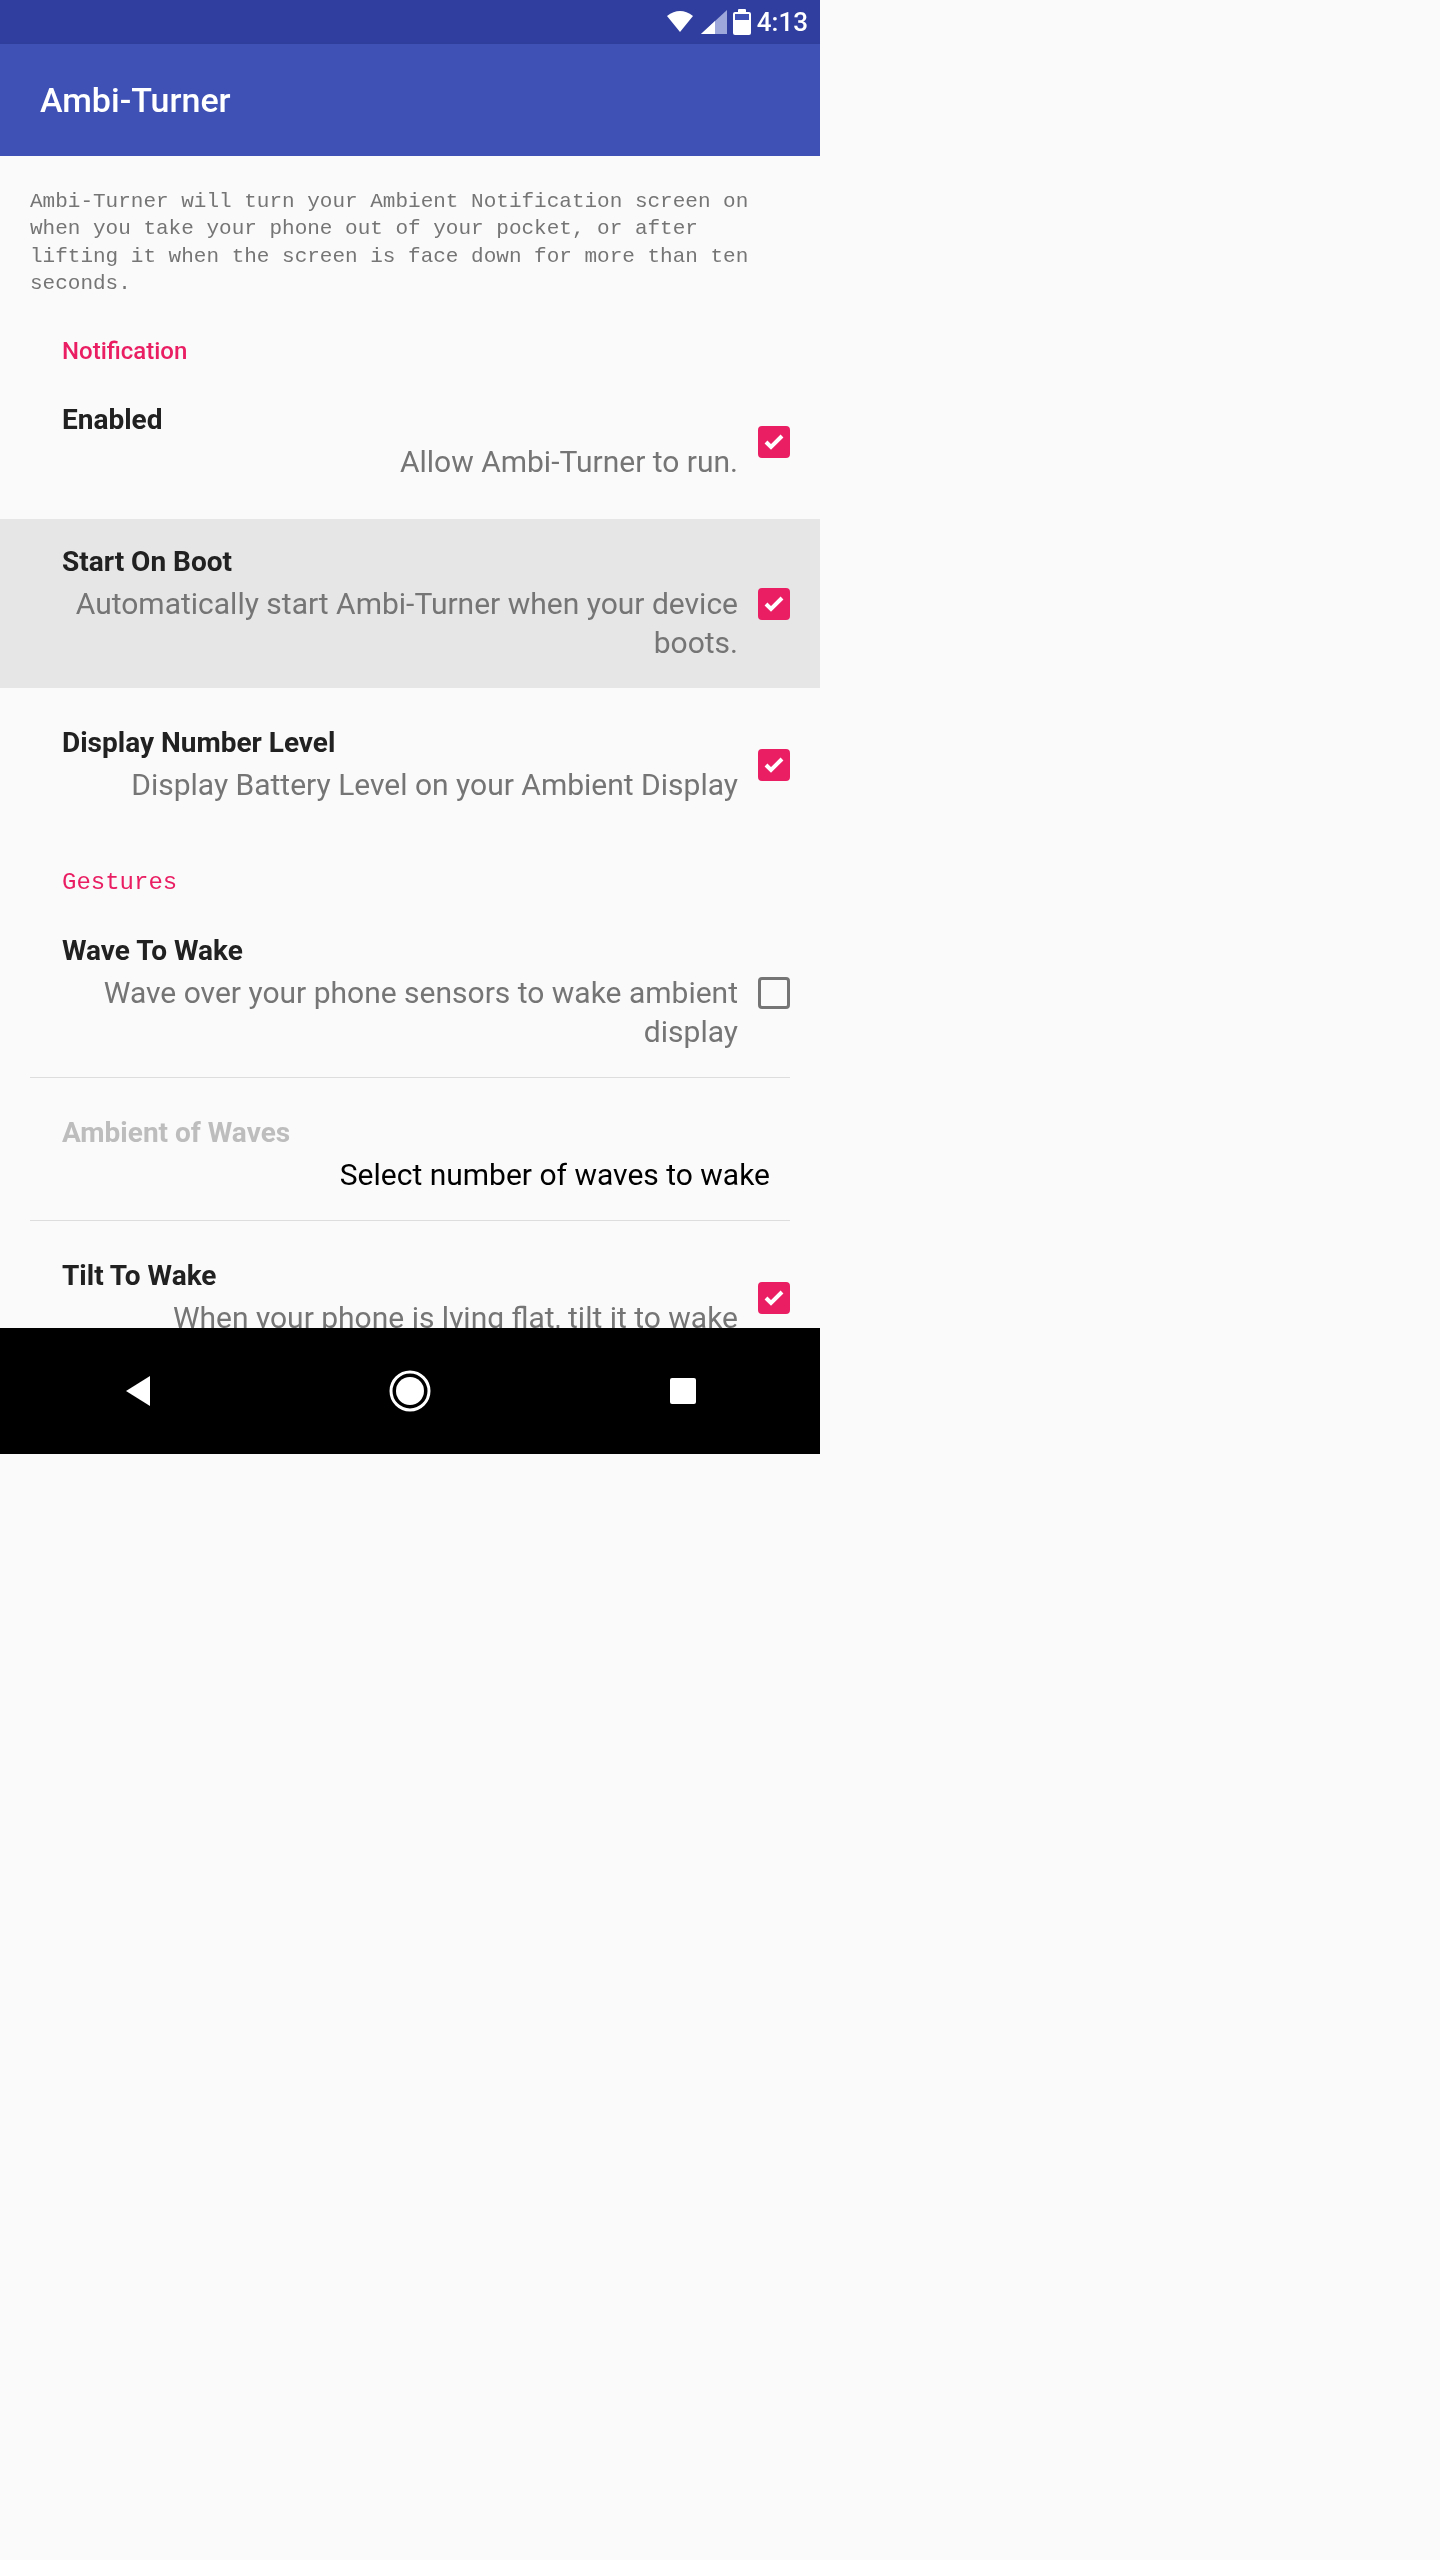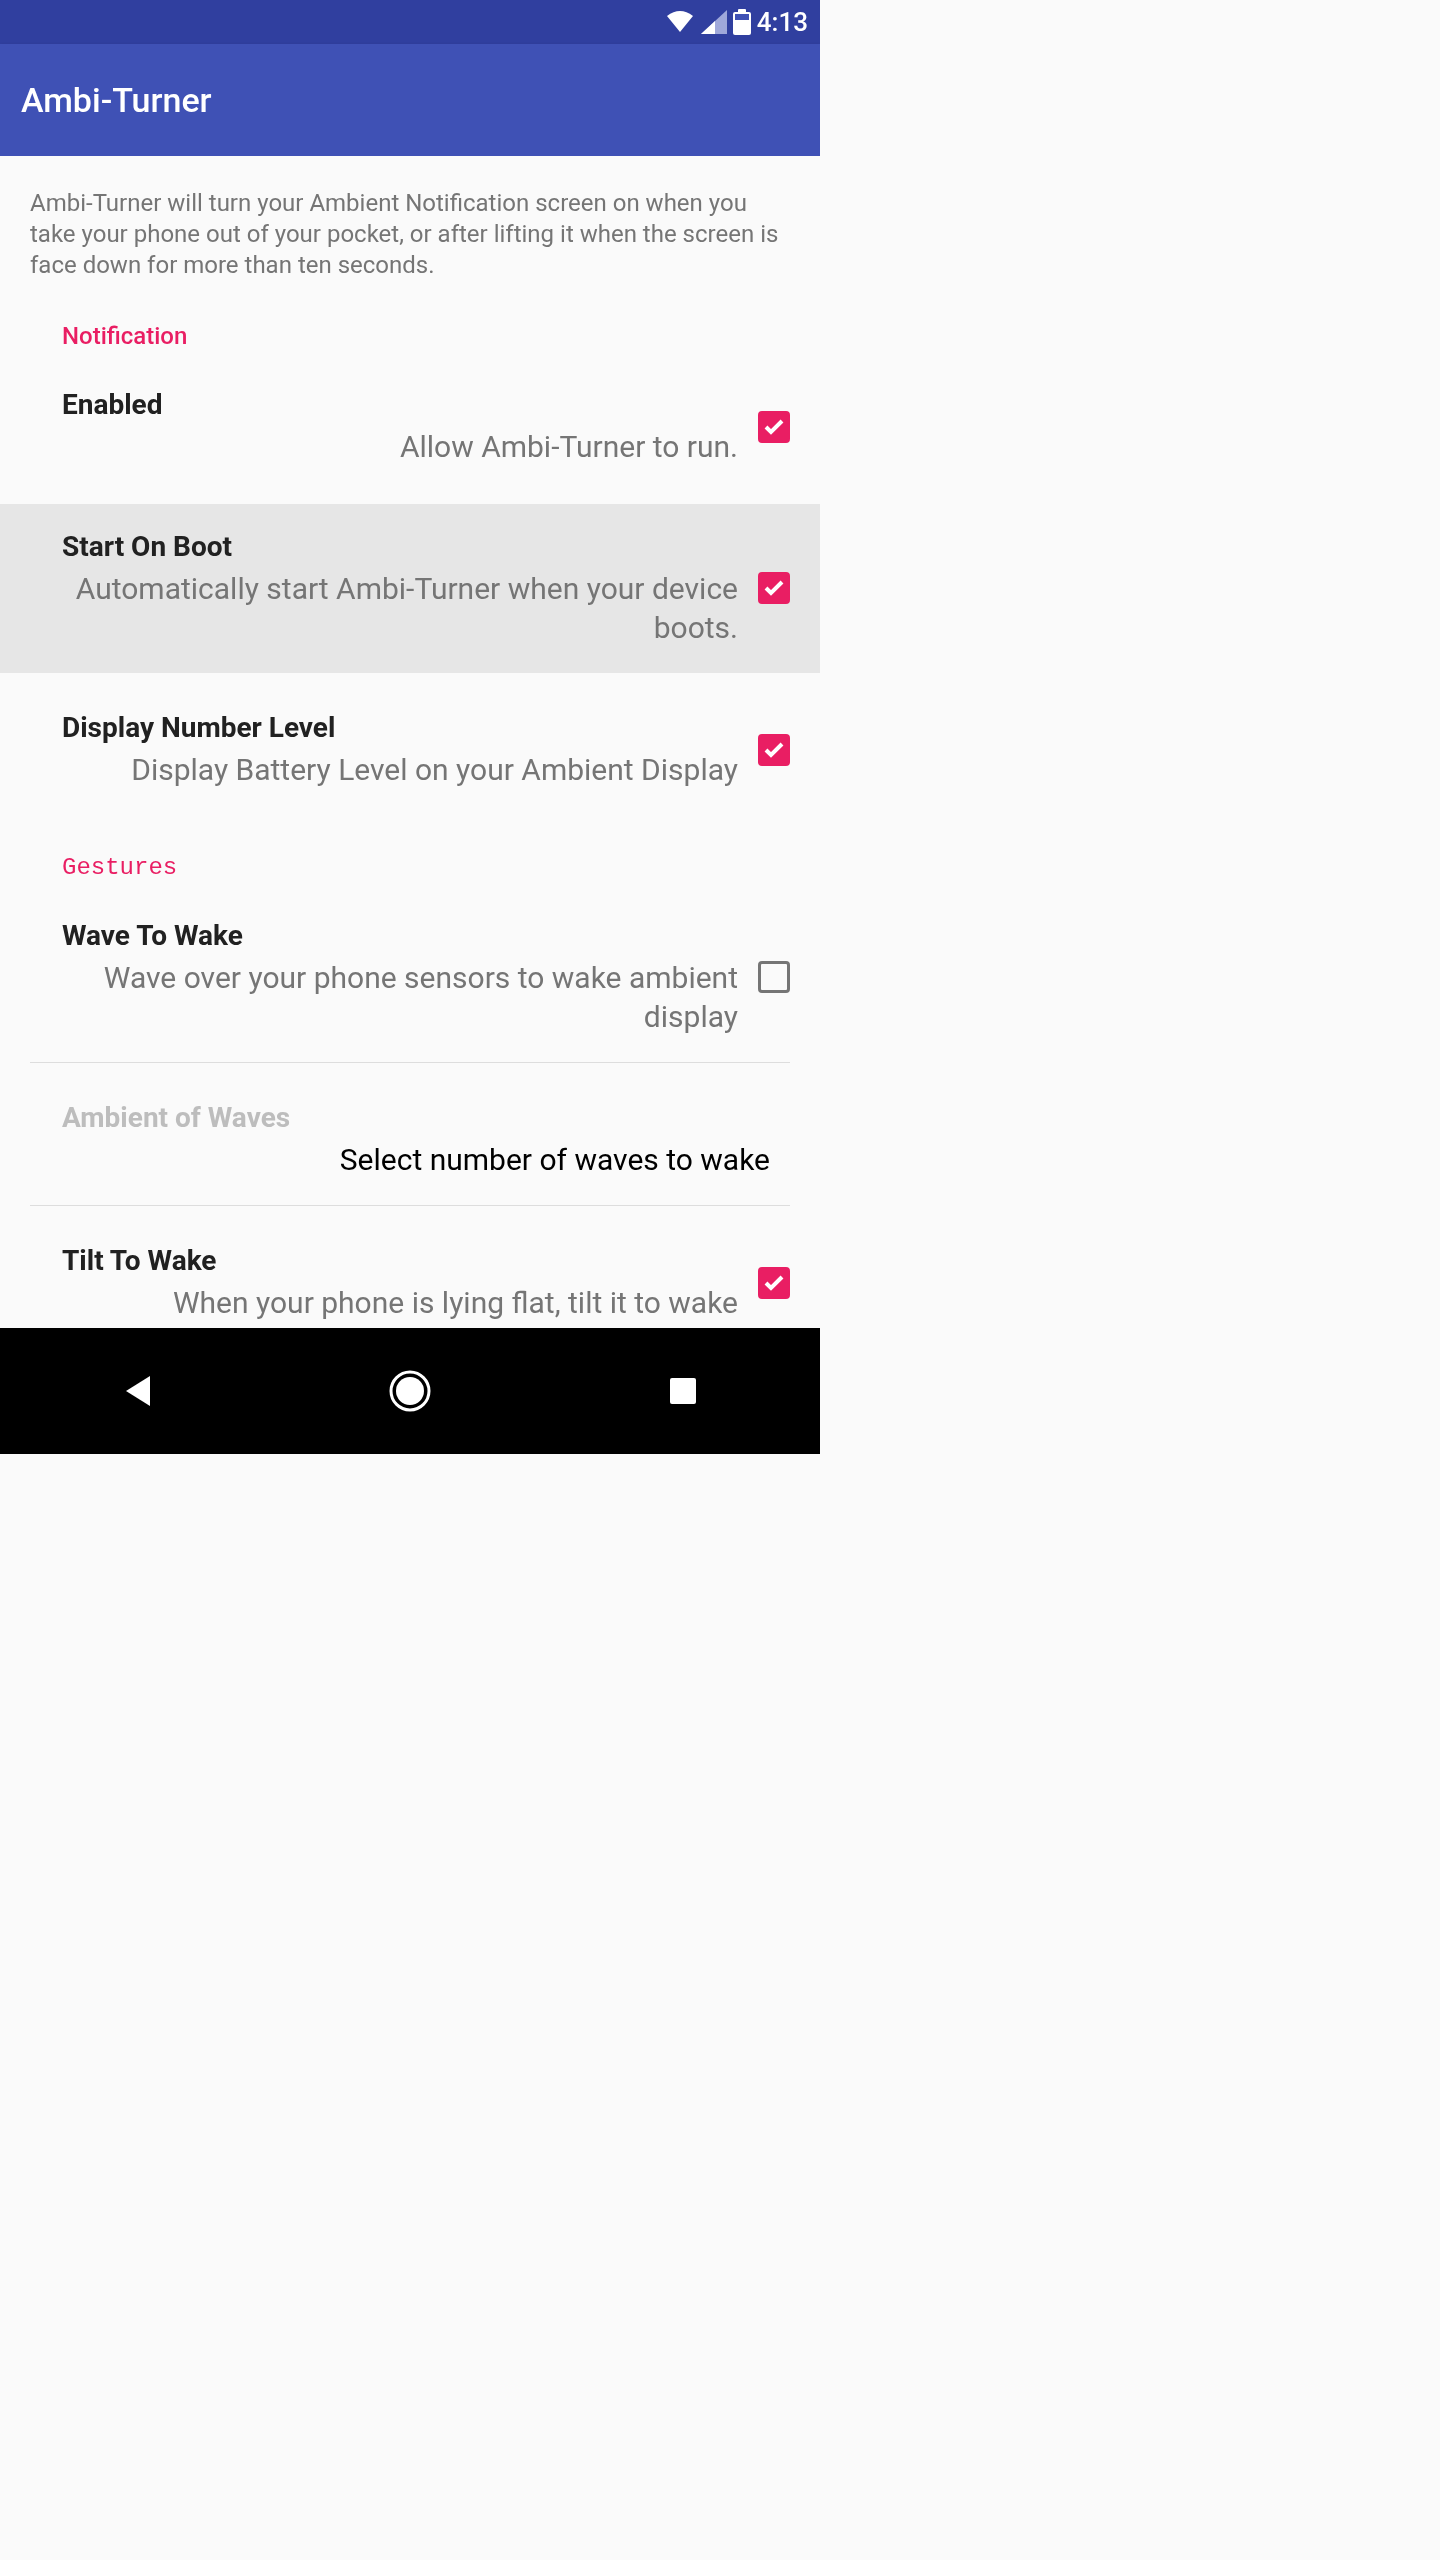--- a/index.html
+++ b/index.html
@@ -1,22 +1,22 @@
 <!DOCTYPE html>
 <html><head>
 <meta charset="utf-8">
 <style>
   * { margin:0; padding:0; box-sizing:border-box; }
   html,body { width:820px; height:1456px; font-family:Roboto,-apple-system,Arial,sans-serif; background:#fafafa; overflow:hidden; }
   .status-bar { height:44px; background:#303f9f; display:flex; justify-content:flex-end; align-items:center; padding:0 12px; color:#fff; font-size:26px; gap:6px; font-weight:500; }
   .status-bar svg { display:block; }
-  .app-bar { height:112px; background:#3f51b5; display:flex; align-items:center; padding:0 21px; box-shadow:0 2px 4px rgba(0,0,0,0.2); }
+  .app-bar { height:112px; background:#3f51b5; display:flex; align-items:center; padding:0 40px; box-shadow:0 2px 4px rgba(0,0,0,0.2); }
   .app-title { color:#fff; font-size:34px; font-weight:500; }
   .content { height:1172px; overflow:hidden; background:#fafafa; position:relative; }
-  .intro { padding:32px 30px 0 30px; color:#757575; font-size:24px; line-height:1.3; }
+  .intro { padding:32px 30px 0 30px; color:#757575; font-size:21px; line-height:1.3;font-family:Liberation Mono, monospace; }
   .section-header { color:#e91e63; font-size:24px; font-weight:500; padding:0 0 0 62px; margin-top:40px; }
   .section-header.gest { margin-top:39px;font-family:Liberation Mono, monospace; }
   .pref-item { padding:26px 30px 26px 62px; display:flex; align-items:center; margin-top:12px; }
   .pref-item.sel { background:#e6e6e6; }
   .pref-text { flex:1; padding-right:20px; }
   .pref-title { font-size:28px; color:#212121;font-weight:bold; }
   .pref-sub { font-size:30px; color:#757575; margin-top:6px; line-height:1.3;text-align:right; }
   .pref-item.disabled .pref-title { color:#bdbdbd; }
   .pref-item.disabled .pref-sub { color:#000000; }
   .checkbox { width:32px; height:32px; border:3px solid #757575; border-radius:4px; flex-shrink:0; }

